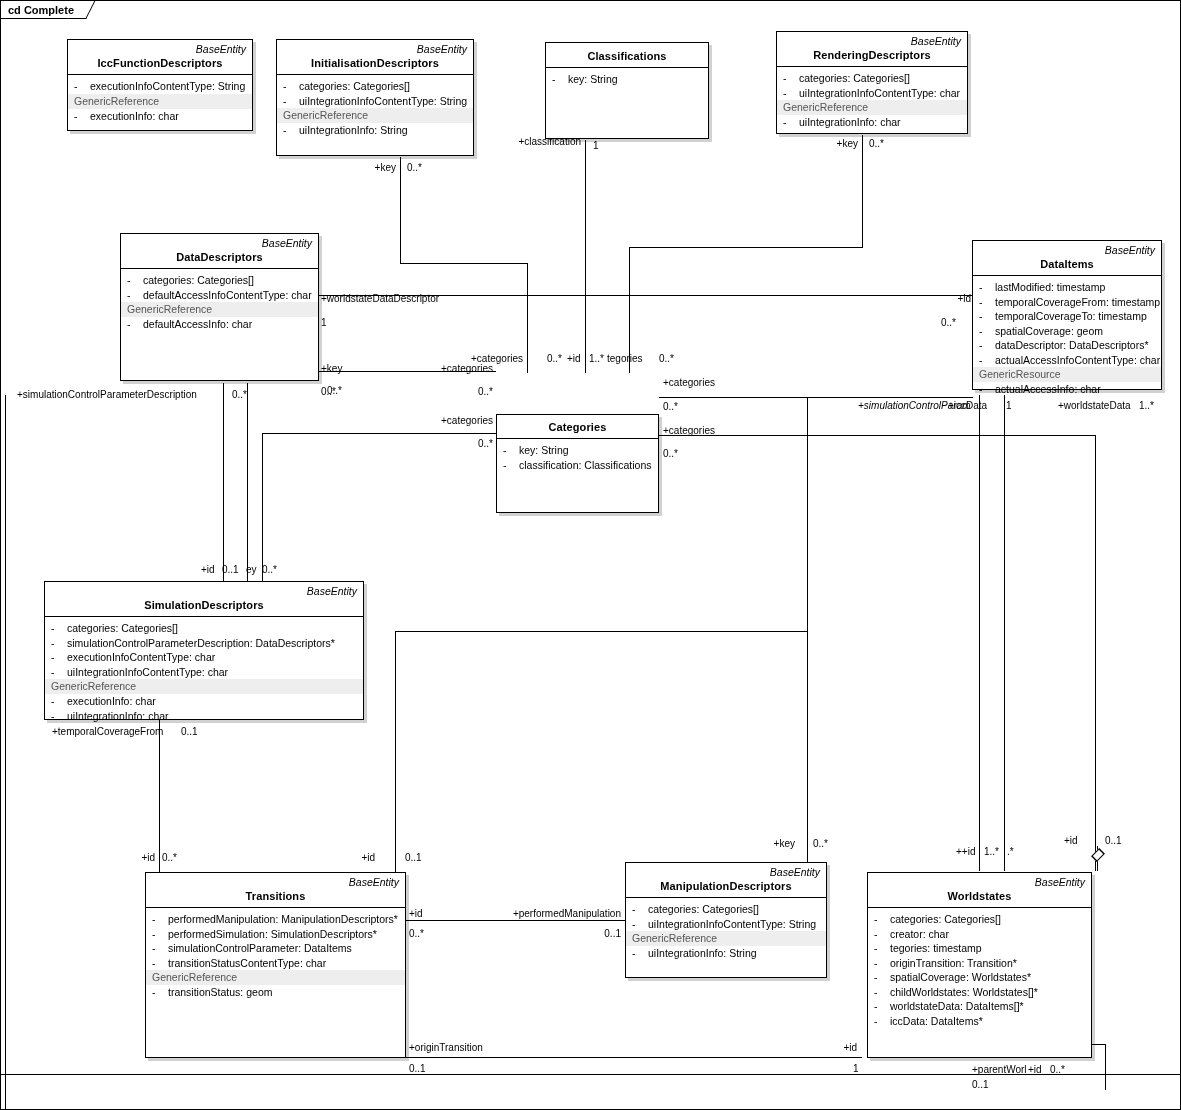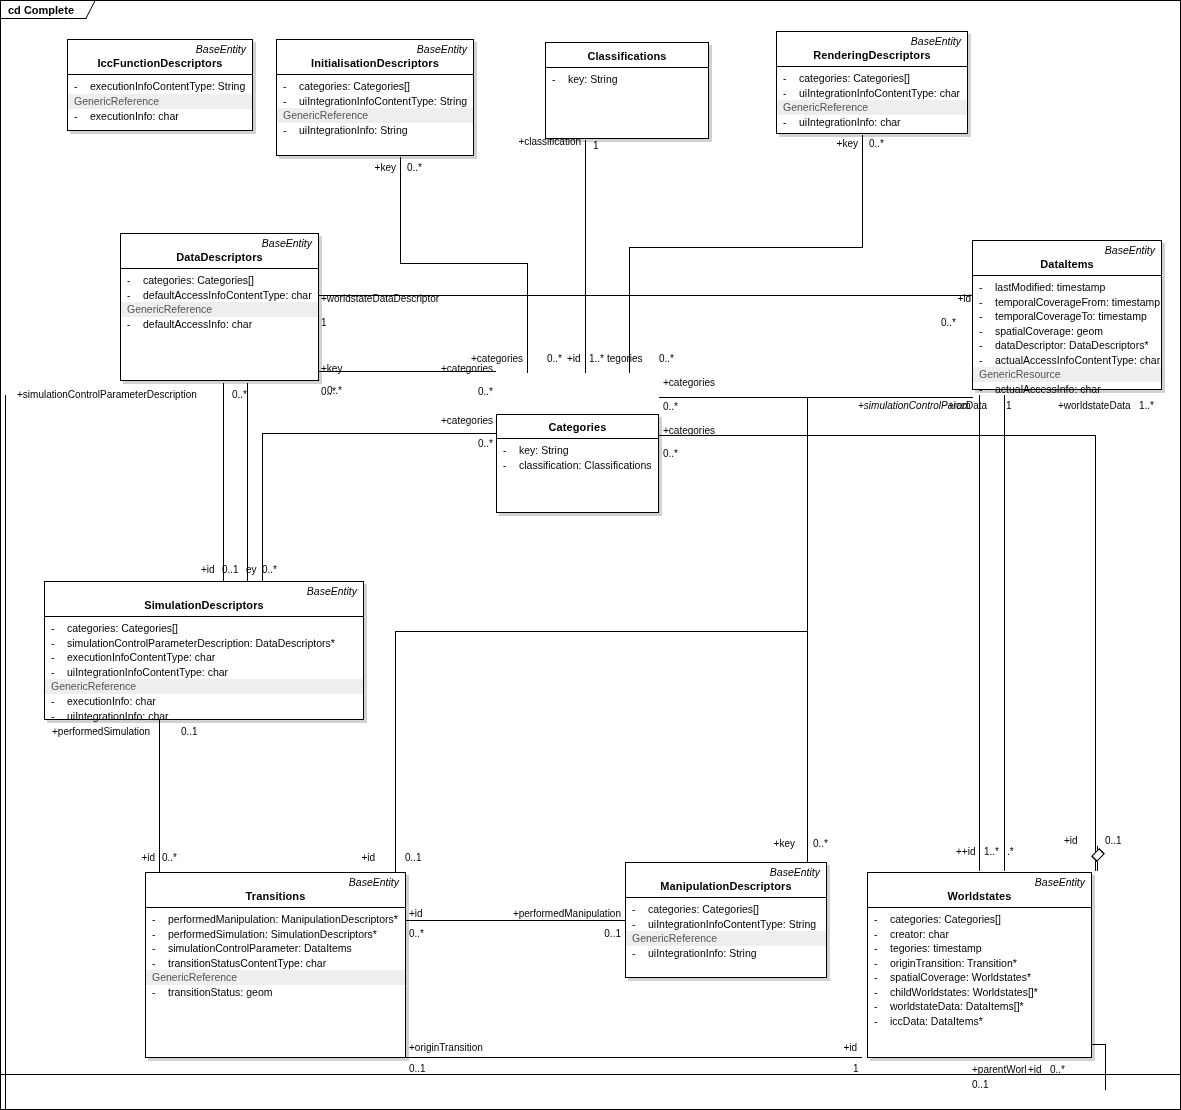--- a/index.html
+++ b/index.html
@@ -515,21 +515,21 @@
   <div class="lbl" style="left:947px;top:399px;">+iccData</div>
   <div class="lbl" style="left:1005px;top:399px;">1</div>
   <div class="lbl" style="left:1043px;top:399px;margin-left:14px;">+worldstateData</div>
   <div class="lbl" style="left:1138px;top:399px;">1..*</div>
 
   <div class="lbl" style="left:200px;top:563px;">+id</div>
   <div class="lbl" style="left:221px;top:563px;">0..1</div>
   <div class="lbl" style="left:245px;top:563px;">ey</div>
   <div class="lbl" style="left:261px;top:563px;">0..*</div>
 
-  <div class="lbl" style="left:51px;top:725px;">+performedSimulation</div>
+  <div class="lbl" style="left:51px;top:725px;">+temporalCoverageFrom</div>
   <div class="lbl" style="left:180px;top:725px;">0..1</div>
 
   <div class="lbl r" style="left:110px;top:851px;width:44px;">+id</div>
   <div class="lbl" style="left:161px;top:851px;">0..*</div>
   <div class="lbl r" style="left:330px;top:851px;width:44px;">+id</div>
   <div class="lbl" style="left:404px;top:851px;">0..1</div>
 
   <div class="lbl r" style="left:750px;top:837px;width:44px;">+key</div>
   <div class="lbl" style="left:812px;top:837px;">0..*</div>
 

